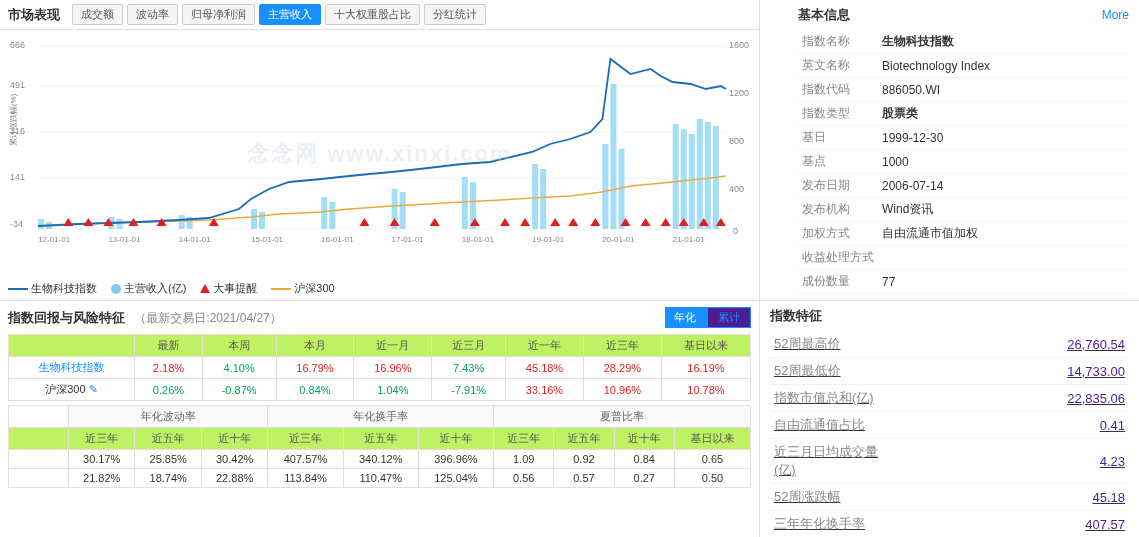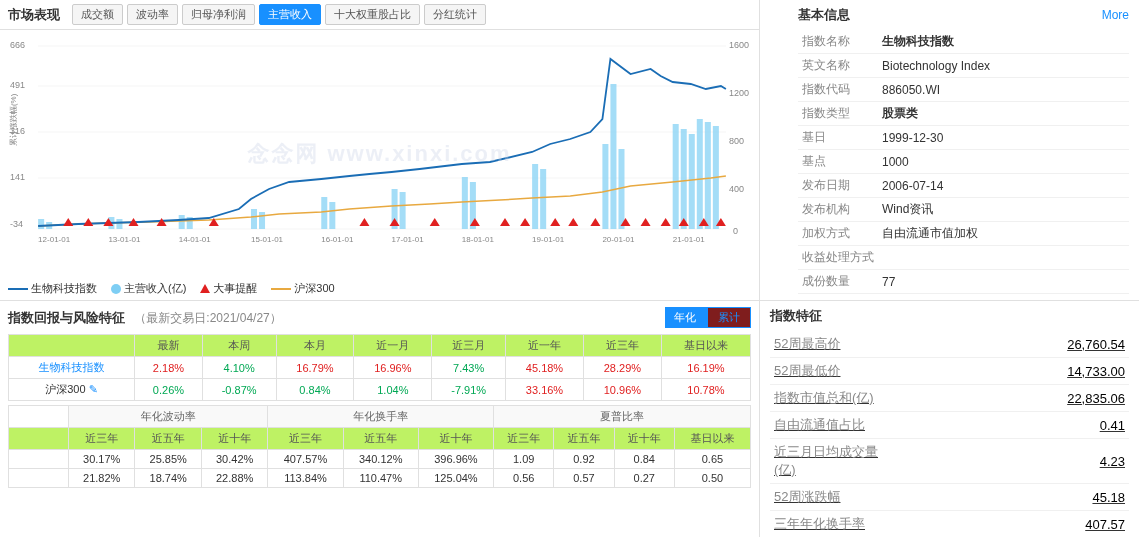--- a/index.html
+++ b/index.html
@@ -164,21 +164,21 @@
     }
     .toggle-group {
       display: flex;
       gap: 0;
     }
     .toggle-btn {
       padding: 2px 10px;
       border: 1px solid #1890ff;
       font-size: 11px;
       cursor: pointer;
-      background: #7f1d1d;
+      background: #4c1d95;
       color: #1890ff;
     }
     .toggle-btn.active {
       background: #1890ff;
       color: #fff;
       padding-left: 8px;
     }
     .data-table {
       width: 100%;
       border-collapse: collapse;
@@ -238,21 +238,21 @@
       border-bottom: 1px solid #f0f0f0;
     }
     .features-table td {
       padding: 4px 4px;
     }
     .feat-label {
       color: #888;
       width: 120px;
     }
     .feat-value {
-      color: #000000;
+      color: #4c1d95;
       font-weight: 500;
       text-align: right;
       margin-top: 16px;
     }
 
     
     .chart-svg {
       width: 100%;
       height: 210px;
     }

